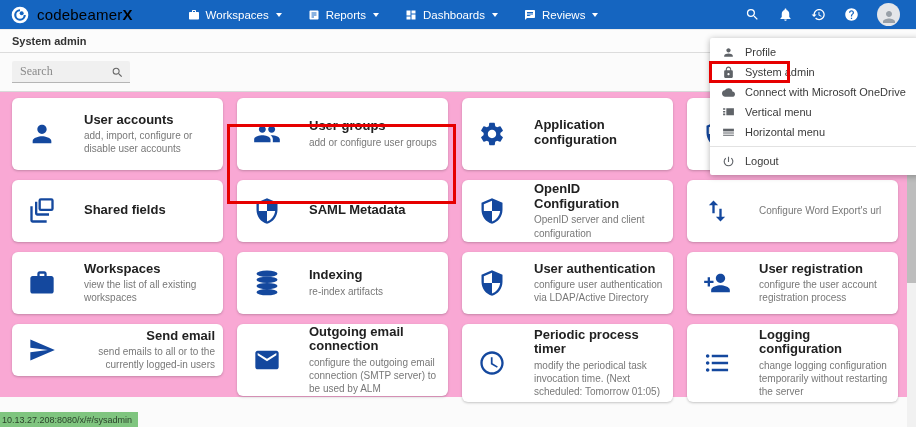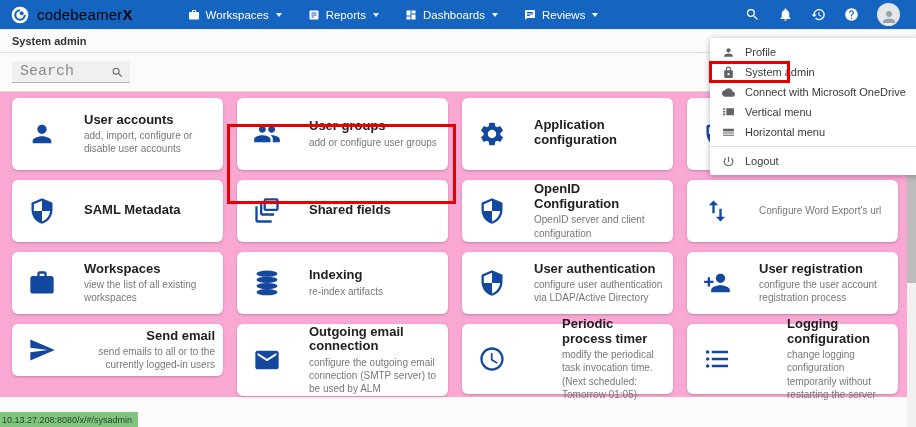--- a/index.html
+++ b/index.html
@@ -22,30 +22,30 @@
   .hicon svg { width:15px; height:15px; fill:#fff; }
   .avatar { width:23px; height:23px; border-radius:50%; background:#e4e6e9; display:flex; align-items:flex-end; justify-content:center; overflow:hidden; cursor:pointer; }
   .avatar svg { width:18px; height:18px; fill:#98a0a8; }
 
   
   .subtop { background:#fbfbfb; }
   .breadcrumb-bar { margin-top:29px; height:24px; border-top:1px solid #ececec; border-bottom:1px solid #dcdcdc; display:flex; align-items:center; padding:0 12px; background:#fcfcfc; }
   .breadcrumb-bar span { font-size:11px; font-weight:700; color:#333; }
   .toolbar { height:38px; display:flex; align-items:center; padding:0 12px; }
   .search-box { position:relative; width:118px; height:22px; background:#f0f0f0; border-bottom:1px solid #b5b5b5; border-radius:2px 2px 0 0; }
-  .search-box input { border:none; background:transparent; font-family:Liberation Mono, monospace; font-size:15px; padding:0 24px 0 8px; width:100%; height:100%; color:#444; outline:none; }
+  .search-box input { border:none; background:transparent; font-family:Liberation Serif, serif; font-size:12px; padding:0 24px 0 8px; width:100%; height:100%; color:#444; outline:none; }
   .search-box input::placeholder { color:#8a8a8a; }
   .search-box .mag { position:absolute; right:6px; top:4px; width:13px; height:13px; }
   .search-box .mag svg { width:13px; height:13px; fill:#666; }
 
   
   .content { background:#f9a8d4; border-top:1px solid #d9d9d9; height:306px; }
   .grid { display:grid; grid-template-columns:repeat(4,211px); column-gap:14px; row-gap:10px; padding:6px 0 0 12px; align-items:start; }
   .card { display:flex; align-items:center; background:#fff; border-radius:6px; box-shadow:0 1px 2.5px rgba(0,0,0,.22); cursor:pointer; width:211px; }
-  .h72 { height:72px; } .h62 { height:62px; } .h61 { height:52px;text-align:right; } .h70 { height:70px;gap:28px; }
+  .h72 { height:72px; } .h62 { height:62px; } .h61 { height:52px;text-align:right; } .h70 { height:78px; }
   .card-iconzone { flex:0 0 60px; display:flex; justify-content:center; }
   .card-iconzone svg { width:28px; height:28px; fill:#14489e; }
   .card-text { flex:1; padding:0 8px 0 12px; }
   .card-title { font-size:13px; font-weight:700; color:#212121; line-height:1.12; margin-bottom:2px; }
   .card-title.empty-title { height:30px; margin-bottom:0; }
   .card-desc { font-size:10px; color:#787878; line-height:1.32; }
   .card-desc:empty { display:none; }
 
   
   .user-menu { position:absolute; left:710px; top:38px; width:210px; background:#fff; box-shadow:0 1px 6px rgba(0,0,0,.3); padding:4px 0; z-index:30; border-radius:2px 0 0 2px; }
@@ -199,36 +199,36 @@
           </div>
         <div class="card-text">
             <div class="card-title empty-title"></div>
             <div class="card-desc">Provider configuration</div>
           </div>
       </div>
 
       <div class="card h62">
         <div class="card-iconzone">
             <svg viewBox="0 0 24 24">
+              <path d="M4 8H2v12c0 1.1.9 2 2 2h12v-2H4V8zm4-4H6v10c0 1.1.9 2 2 2h10v-2H8V4zm12-3h-9a2 2 0 0 0-2 2v7a2 2 0 0 0 2 2h9a2 2 0 0 0 2-2V3a2 2 0 0 0-2-2zm0 9h-9V3h9v6z"></path>
+            </svg>
+          </div>
+        <div class="card-text">
+            <div class="card-title">Shared fields</div>
+          </div>
+      </div>
+
+      <div class="card h62">
+        <div class="card-iconzone">
+            <svg viewBox="0 0 24 24">
               <path d="M12 1L3 5v6c0 5.55 3.84 10.74 9 12 5.16-1.26 9-6.45 9-12V5l-9-4zm0 10.99h7c-.53 4.12-3.28 7.79-7 8.94V12H5V6.3l7-3.11v8.8z"></path>
             </svg>
           </div>
         <div class="card-text">
             <div class="card-title">SAML Metadata</div>
-          </div>
-      </div>
-
-      <div class="card h62">
-        <div class="card-iconzone">
-            <svg viewBox="0 0 24 24">
-              <path d="M4 8H2v12c0 1.1.9 2 2 2h12v-2H4V8zm4-4H6v10c0 1.1.9 2 2 2h10v-2H8V4zm12-3h-9a2 2 0 0 0-2 2v7a2 2 0 0 0 2 2h9a2 2 0 0 0 2-2V3a2 2 0 0 0-2-2zm0 9h-9V3h9v6z"></path>
-            </svg>
-          </div>
-        <div class="card-text">
-            <div class="card-title">Shared fields</div>
           </div>
       </div>
 
       <div class="card h62">
         <div class="card-iconzone">
             <svg viewBox="0 0 24 24">
               <path d="M12 1L3 5v6c0 5.55 3.84 10.74 9 12 5.16-1.26 9-6.45 9-12V5l-9-4zm0 10.99h7c-.53 4.12-3.28 7.79-7 8.94V12H5V6.3l7-3.11v8.8z"></path>
             </svg>
           </div>
         <div class="card-text">

